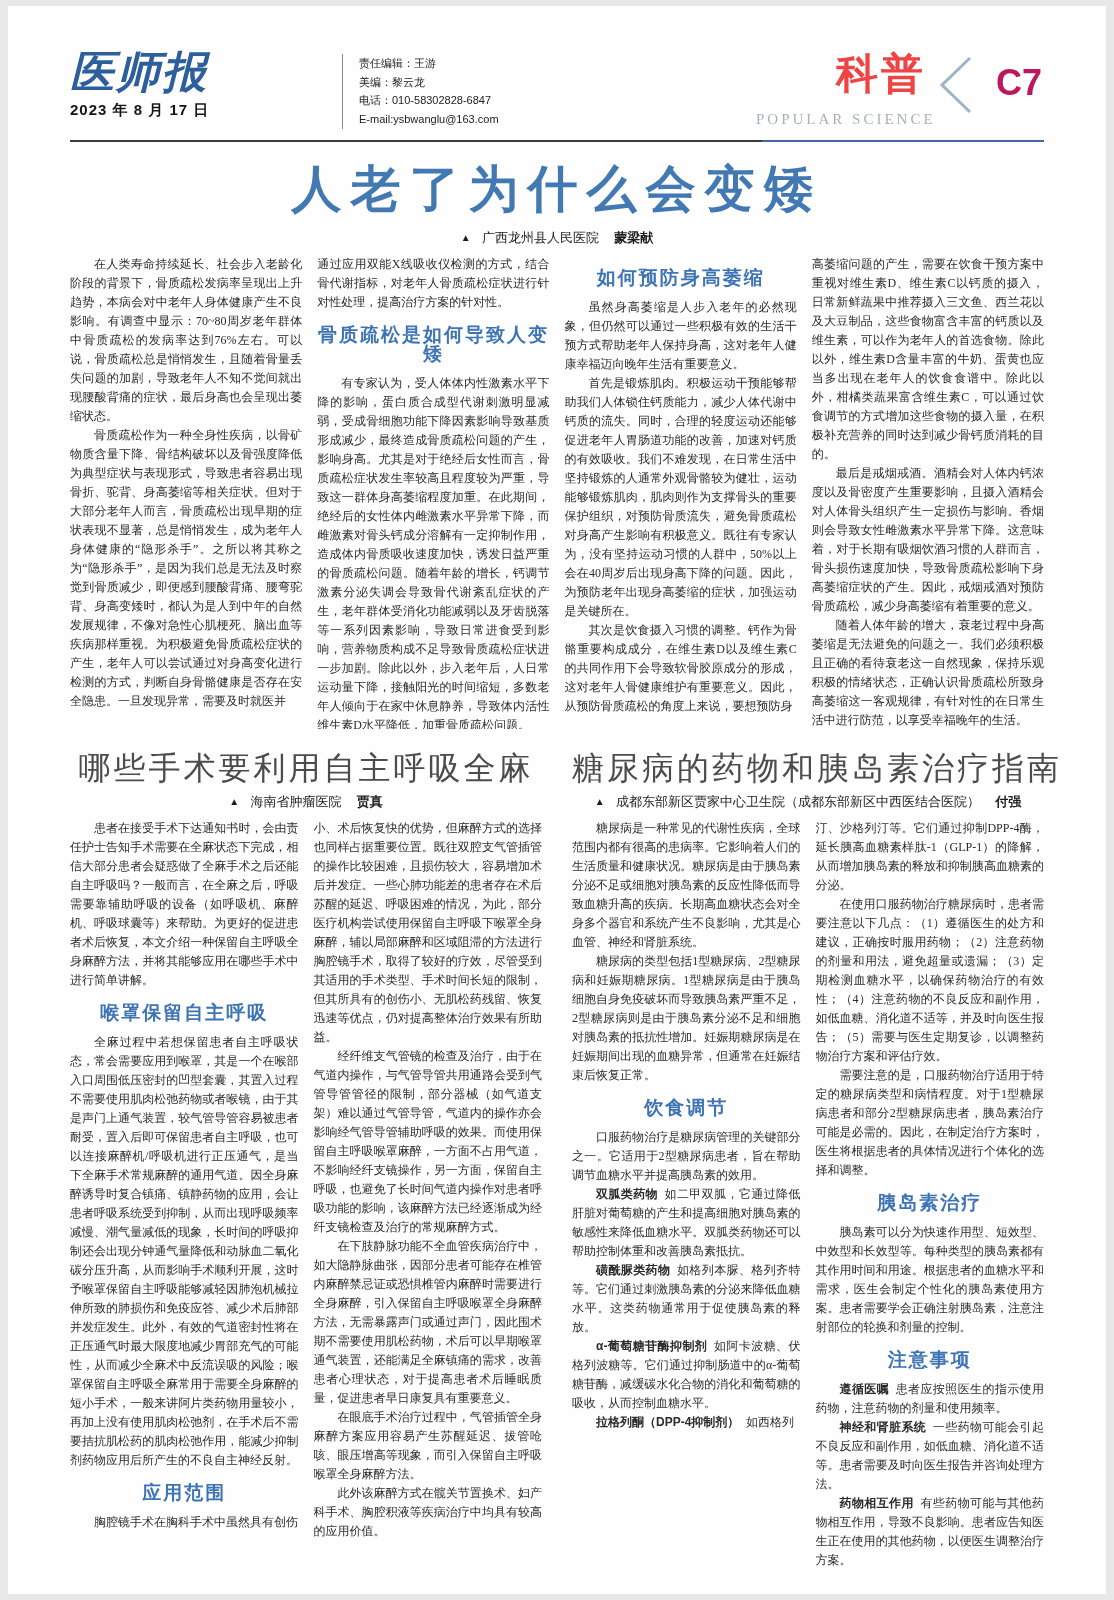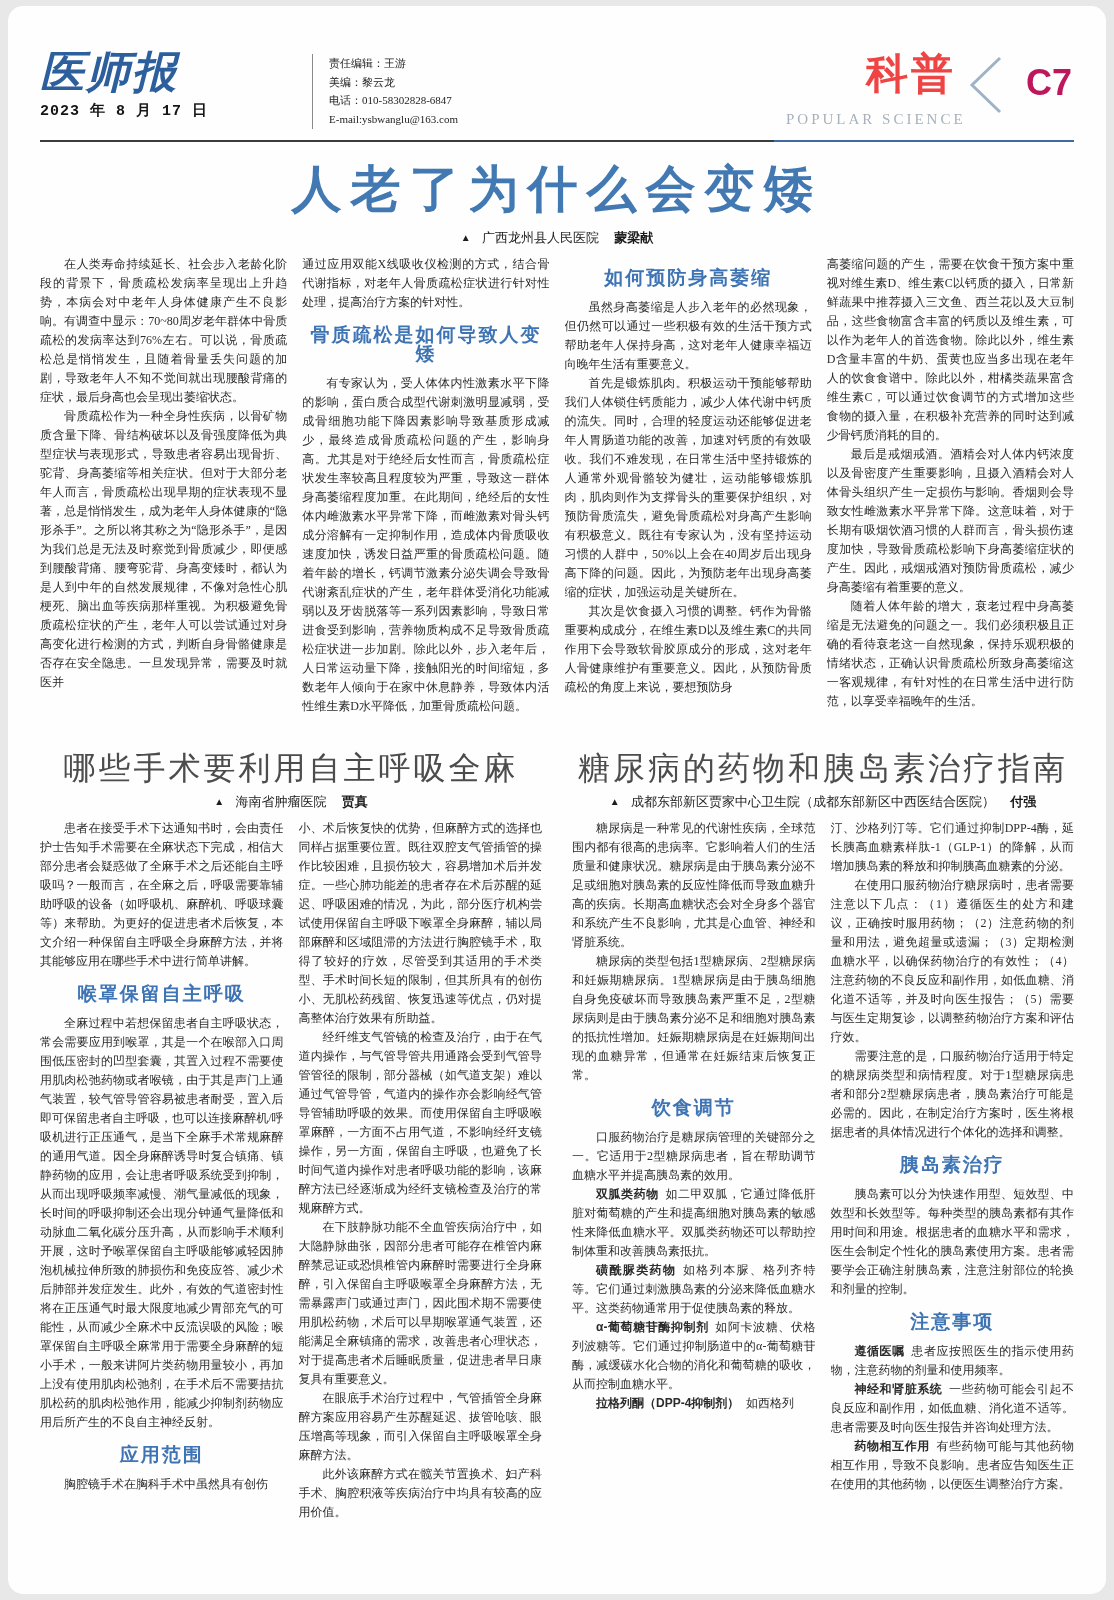--- a/index.html
+++ b/index.html
@@ -1,28 +1,28 @@
 <!DOCTYPE html>
 <html><head>
 <meta charset="utf-8">
 <style>
   html,body{margin:0;padding:0;background:#e8e8e8;}
   .sheet{width:1098px;height:1588px;margin:6px auto 0;background:#fefefe;
-         box-sizing:border-box;padding:44px 32px 0;position:relative;
-         font-family:"Liberation Serif",serif;color:#2b2b2b;overflow:hidden;border-radius:15px;}
+         box-sizing:border-box;padding:44px 62px 0;position:relative;
+         font-family:"Liberation Serif",serif;color:#2b2b2b;overflow:hidden;}
   
   .masthead{position:relative;height:88px;}
   .logo-block{position:absolute;left:0;top:0;}
   .logo{font-family:"Liberation Serif",serif;font-weight:bold;font-style:italic;
         font-size:44px;line-height:1.05;color:#2d5f9d;letter-spacing:2px;}
   .date{font-weight:bold;font-size:15px;color:#151515;margin-top:5px;letter-spacing:1px;
-        font-family:Liberation Mono, monospace;}
+        font-family:Liberation Sans, sans-serif;}
   .editors{position:absolute;left:272px;top:4px;border-left:1px solid #8a8a8a;
            padding-left:16px;font-size:11px;line-height:1.7;color:#222;
-           font-family:Liberation Serif, serif;}
+           font-family:Liberation Sans, sans-serif;}
   .mast-right{position:absolute;right:0;top:0;width:300px;height:84px;}
   .sec-en{position:absolute;left:12px;bottom:6px;font-size:15px;letter-spacing:3px;
           color:#a8b1ba;font-family:"Liberation Serif",serif;}
   .sec-cn{position:absolute;right:118px;top:-4px;font-size:42px;font-weight:bold;
           color:#ef4444;font-family:"Liberation Sans",sans-serif;letter-spacing:3px;}
   .chevron{position:absolute;right:72px;top:6px;}
   .page-no{position:absolute;right:2px;top:12px;font-size:36px;font-weight:bold;
            color:#be185d;font-family:"Liberation Sans",sans-serif;}
   .mast-rule{height:2px;margin-top:2px;
      background:linear-gradient(to right,#3b3b3b 0,#3b3b3b 71%,#41699f 71%,#41699f 100%);}

